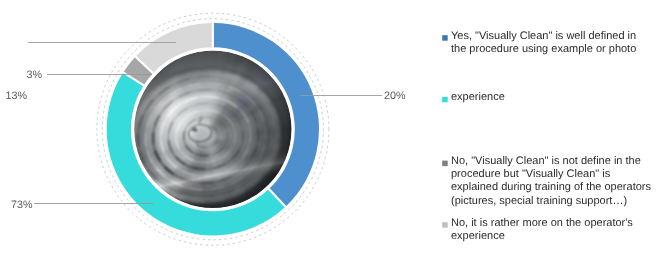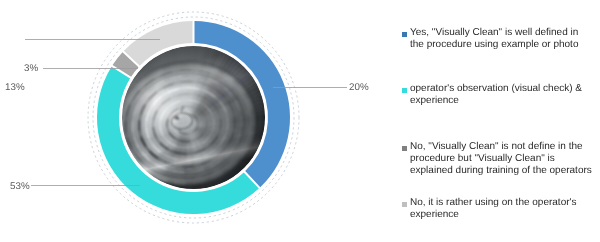--- a/index.html
+++ b/index.html
@@ -340,40 +340,40 @@
   <g stroke="#9a9a9a" stroke-width="0.8" fill="none" shape-rendering="crispEdges">
     <line x1="25" y1="39" x2="160" y2="39"></line>
     <line x1="43" y1="68" x2="138" y2="68"></line>
     <line x1="31" y1="185" x2="140" y2="185"></line>
     <line x1="273" y1="87" x2="347" y2="87"></line>
   </g>
 </svg>
 
 <div class="pct" style="left:5px;  top:34px;margin-top:48px;">13%</div>
 <div class="pct" style="left:24px; top:63px;">3%</div>
-<div class="pct" style="left:10px; top:181px;">53%</div>
+<div class="pct" style="left:10px; top:181px;">73%</div>
 <div class="pct" style="left:349px;top:82px;">20%</div>
 
 <div class="legend" id="legend">
       <div class="legitem" style="top:27px">
         <span class="legmark" style="background:#3A78B5"></span>
         <div class="legline">Yes, "Visually Clean" is well defined in</div>
         <div class="legline">the procedure using example or photo</div>
       </div>
       <div class="legitem" style="top:83px">
         <span class="legmark" style="background:#35DCDB"></span>
-        <div class="legline">operator's observation (visual check) &amp;</div>
         <div class="legline">experience</div>
       </div>
       <div class="legitem" style="top:141px">
         <span class="legmark" style="background:#808080"></span>
         <div class="legline">No, "Visually Clean" is not define in the</div>
         <div class="legline">procedure but "Visually Clean" is</div>
         <div class="legline">explained during training of the operators</div>
+        <div class="legline">(pictures, special training support…)</div>
       </div>
       <div class="legitem" style="top:197px">
         <span class="legmark" style="background:#BFBFBF"></span>
-        <div class="legline">No, it is rather using on the operator's</div>
+        <div class="legline">No, it is rather more on the operator's</div>
         <div class="legline">experience</div>
       </div>
     </div>
 
 </div>
 
 </body></html>

